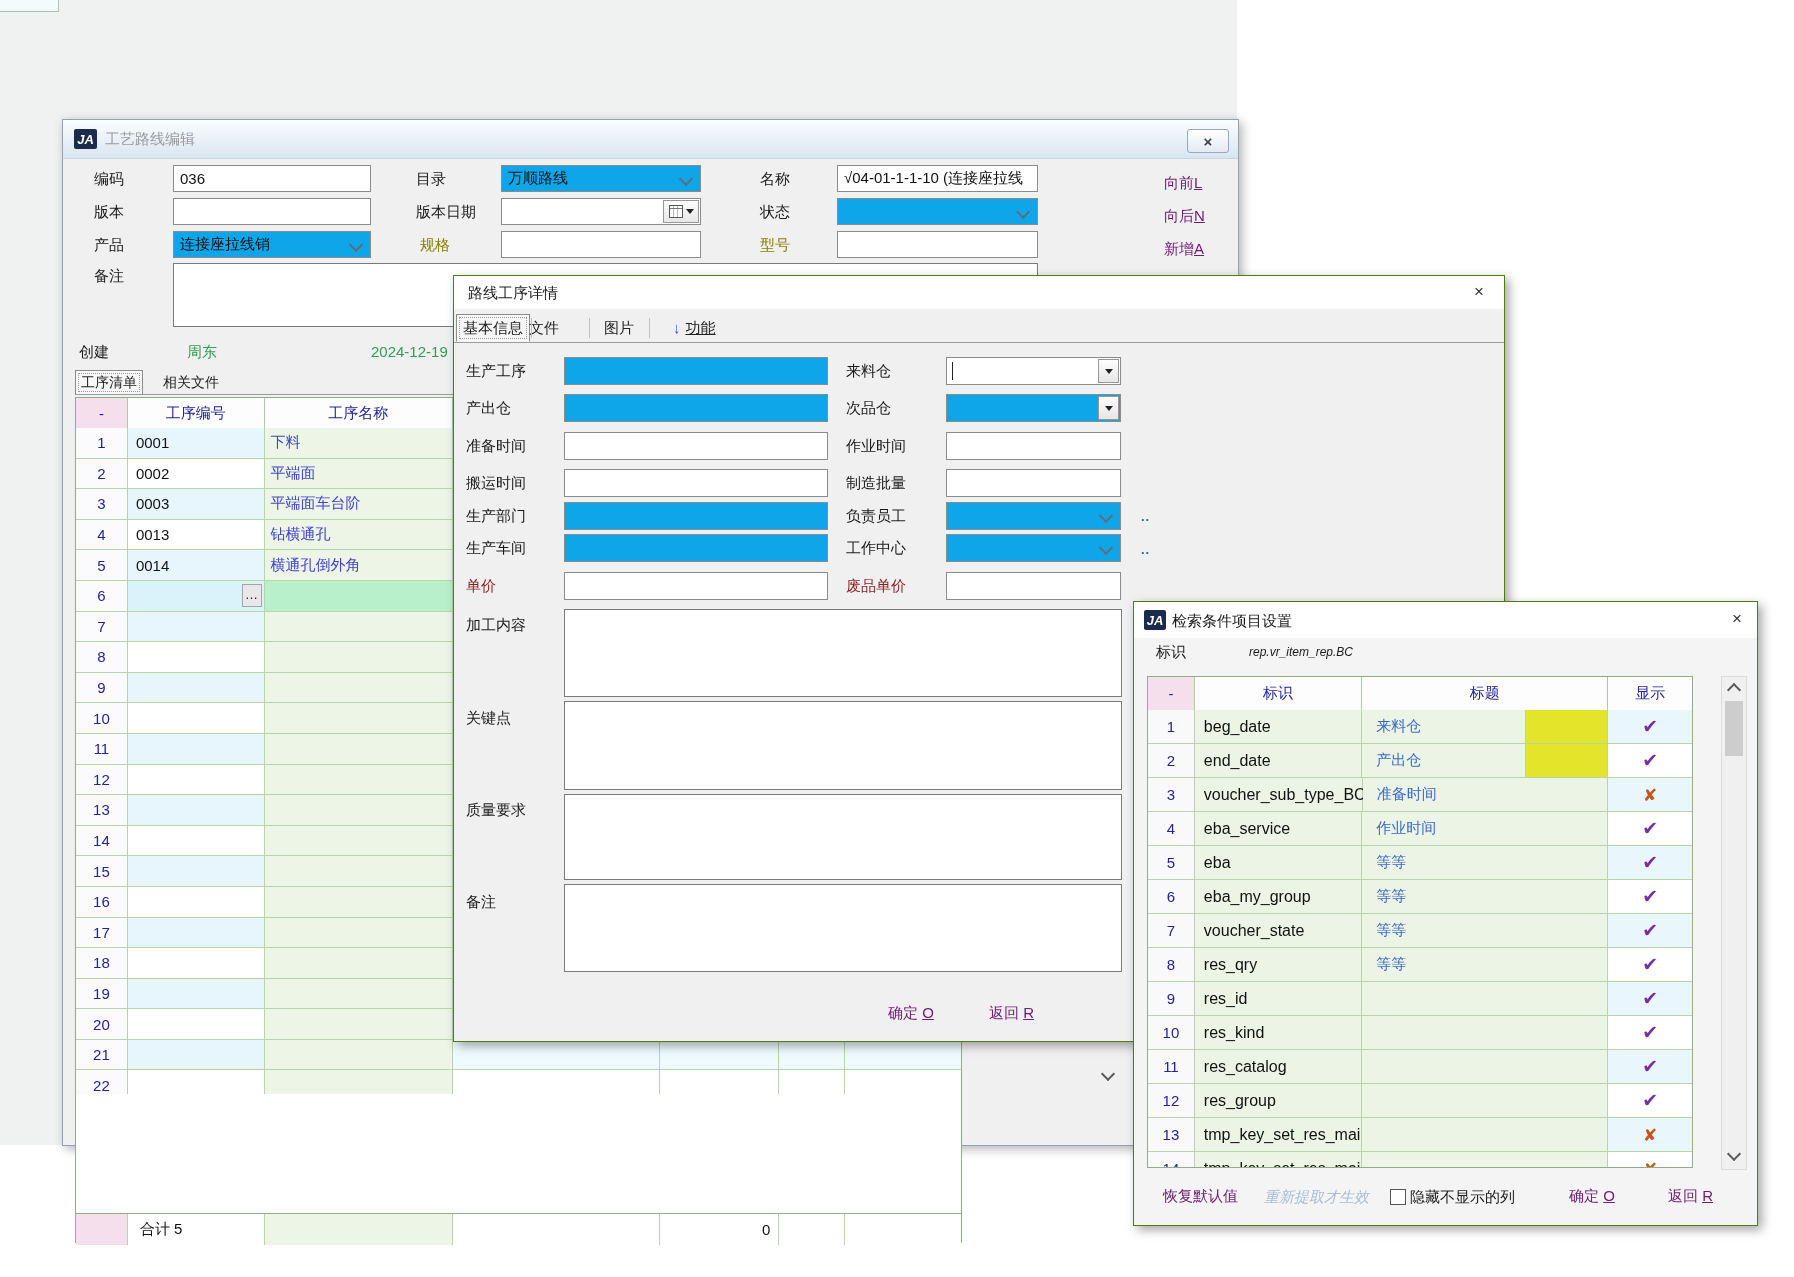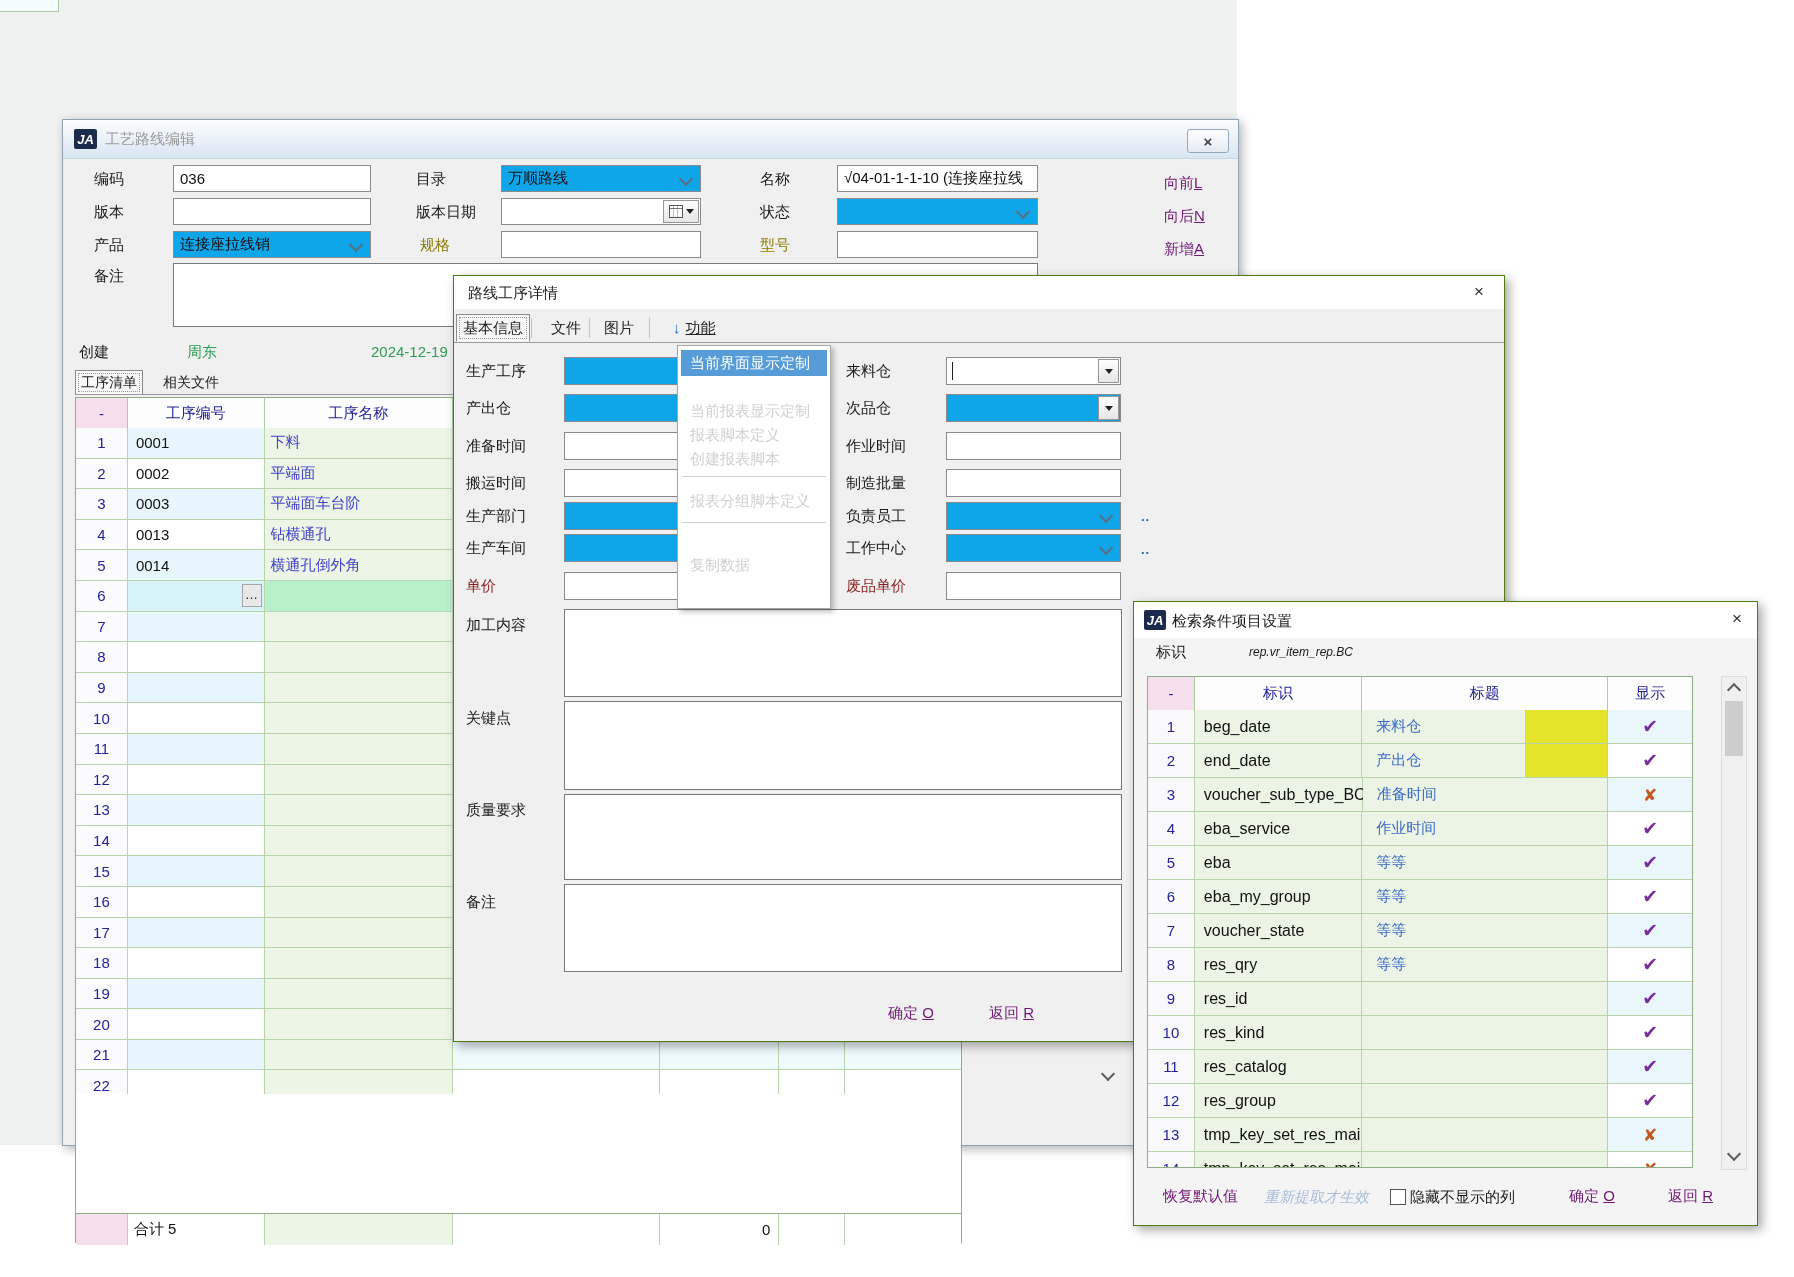--- a/index.html
+++ b/index.html
@@ -62,21 +62,21 @@
   .mrow .c4{width:207px;background:#fff;}
   .mrow .c5{width:120px;background:#fff;}
   .mrow .c6{width:66px;background:#fff;}
   .mrow .c7{width:116px;border-right:none;background:#fff;}
   .mrow:nth-child(odd) .c4,.mrow:nth-child(odd) .c5,.mrow:nth-child(odd) .c6,.mrow:nth-child(odd) .c7{background:#eefafd;}
   .more-btn{display:none;position:absolute;right:2px;top:3px;width:20px;height:23px;background:#e8e8e8;border:1px solid #a5a5a5;font-size:13px;line-height:10px;color:#222;text-align:center;padding:0;}
   .mrow[data-more="1"] .more-btn{display:block;}
   .trow-total{position:absolute;display:flex;height:31px;border-top:1px solid #8fae85;background:#fff;}
   .trow-total .c{box-sizing:border-box;border-right:1px solid #b7d4ab;font-size:15px;display:flex;align-items:center;}
   .trow-total .num{width:52px;background:#f6dfec;}
-  .trow-total .code{width:137px;padding-left:6px;color:#111;}
+  .trow-total .code{width:137px;padding-left:12px;color:#111;}
   .trow-total .name{width:189px;background:#edf5e7;}
   .trow-total .c4{width:207px;}
   .trow-total .c5{width:120px;justify-content:flex-end;padding-right:8px;color:#111;}
   .trow-total .c6{width:66px;}
   .trow-total .c7{width:116px;border-right:none;}
 
   .scroll-chev{position:absolute;width:18px;height:18px;}
   .scroll-chev .chv{position:absolute;left:4px;top:2px;width:8px;height:8px;border-right:2px solid #5a5a5a;border-bottom:2px solid #5a5a5a;}
   .chv.down{transform:rotate(45deg);}
   .chv.up{transform:rotate(-135deg);top:6px;}
@@ -468,21 +468,21 @@
         <span class="chv down"></span>
       </div>
   </div>
 
   <div class="dlg" id="dlg-detail" style="left:453px;top:275px;width:1050px;height:765px;">
     <div class="titlebar-white" style="height:33px;"></div>
     <div class="dlg-title" style="left:14px;top:8px;">路线工序详情</div>
     <div class="close-x" style="left:1020px;top:8px;">×</div>
 
     <div class="tab active" style="left:2px;top:38px;width:74px;height:28px;font-size:15px;">基本信息</div>
-    <div class="tab" style="left:84px;top:38px;width:56px;height:28px;font-size:15px;">文件</div>
+    <div class="tab" style="left:62px;top:38px;width:56px;height:28px;font-size:15px;">文件</div>
     <div class="tab-sep" style="left:77px;top:42px;height:20px;"></div>
     <div class="tab" style="left:136px;top:38px;width:58px;height:28px;font-size:15px;">图片</div>
     <div class="tab-sep" style="left:135px;top:42px;height:20px;"></div>
     <div class="tab-sep" style="left:195px;top:42px;height:20px;"></div>
     <div class="tabstrip-line" style="left:0px;top:66px;width:1050px;"></div>
 
     <div class="abs" style="left:219px;top:43px;">
       <span class="func-ico">↓</span><span class="func-lbl">功能</span>
     </div>
 
@@ -536,30 +536,20 @@
     <div class="lbl" style="left:12px;top:432px;">关键点</div>
     <div class="ta" style="left:110px;top:425px;width:556px;height:87px;"></div>
     <div class="lbl" style="left:12px;top:524px;">质量要求</div>
     <div class="ta" style="left:110px;top:518px;width:556px;height:84px;"></div>
     <div class="lbl" style="left:12px;top:616px;">备注</div>
     <div class="ta" style="left:110px;top:608px;width:556px;height:86px;"></div>
 
     <div class="link" style="left:434px;top:728px;"><span>确定</span> <span class="hk">O</span></div>
     <div class="link" style="left:535px;top:728px;"><span>返回</span> <span class="hk">R</span></div>
 
-    <div class="menu" style="left:223px;top:69px;width:152px;height:262px;">
-      <div class="menu-item selected" style="top:4px;">当前界面显示定制</div>
-      <div class="menu-item ghost" style="top:52px;">当前报表显示定制</div>
-      <div class="menu-item ghost" style="top:76px;">报表脚本定义</div>
-      <div class="menu-item ghost" style="top:100px;">创建报表脚本</div>
-      <div class="menu-sep" style="top:130px;"></div>
-      <div class="menu-item ghost" style="top:142px;">报表分组脚本定义</div>
-      <div class="menu-sep" style="top:176px;"></div>
-      <div class="menu-item ghost" style="top:206px;">复制数据</div>
-    </div>
   </div>
 
   <div class="dlg" id="dlg-settings" style="left:1133px;top:601px;width:623px;height:623px;background:#f4f4f4;">
     <div class="titlebar-white" style="height:36px;"></div>
     <div class="ja-icon" style="left:10px;top:8px;width:22px;height:20px;">JA</div>
     <div class="dlg-title" style="left:38px;top:10px;">检索条件项目设置</div>
     <div class="close-x" style="left:598px;top:9px;">×</div>
 
     <div class="lbl" style="left:22px;top:40px;">标识</div>
     <div class="lbl" style="left:115px;top:40px;font-size:12px;font-style:italic;">rep.vr_item_rep.BC</div>

